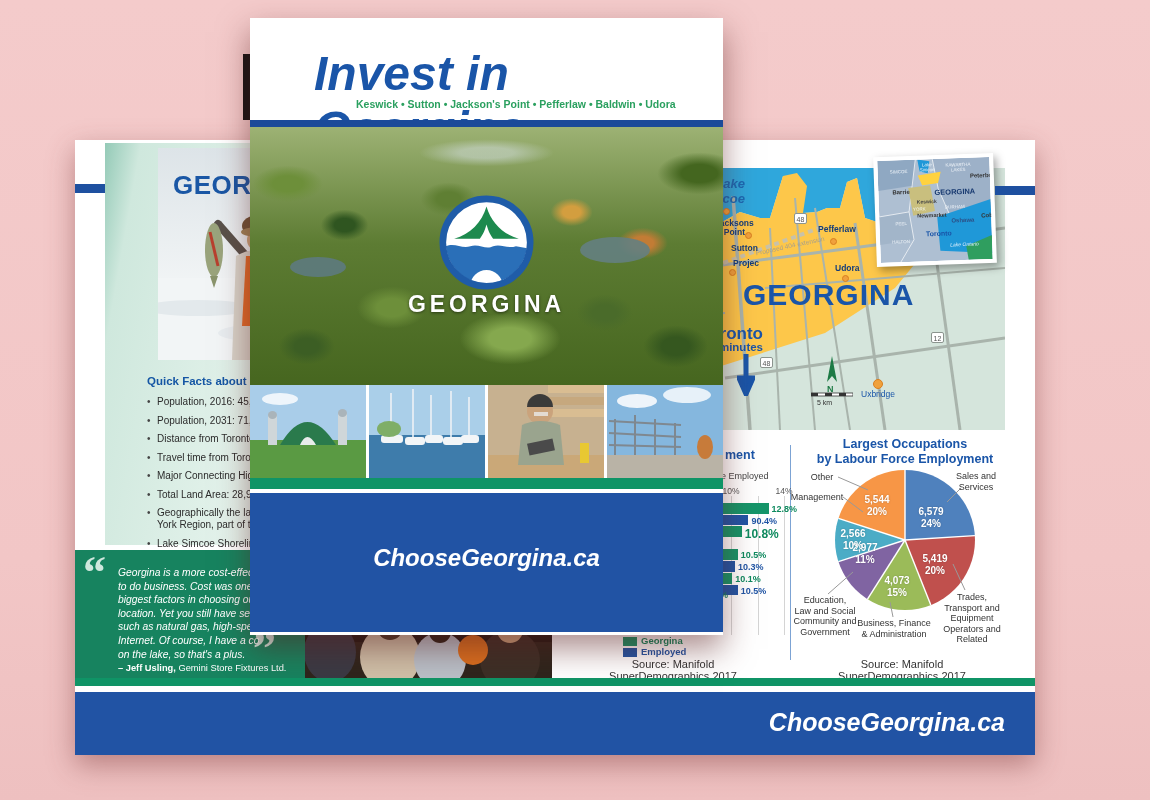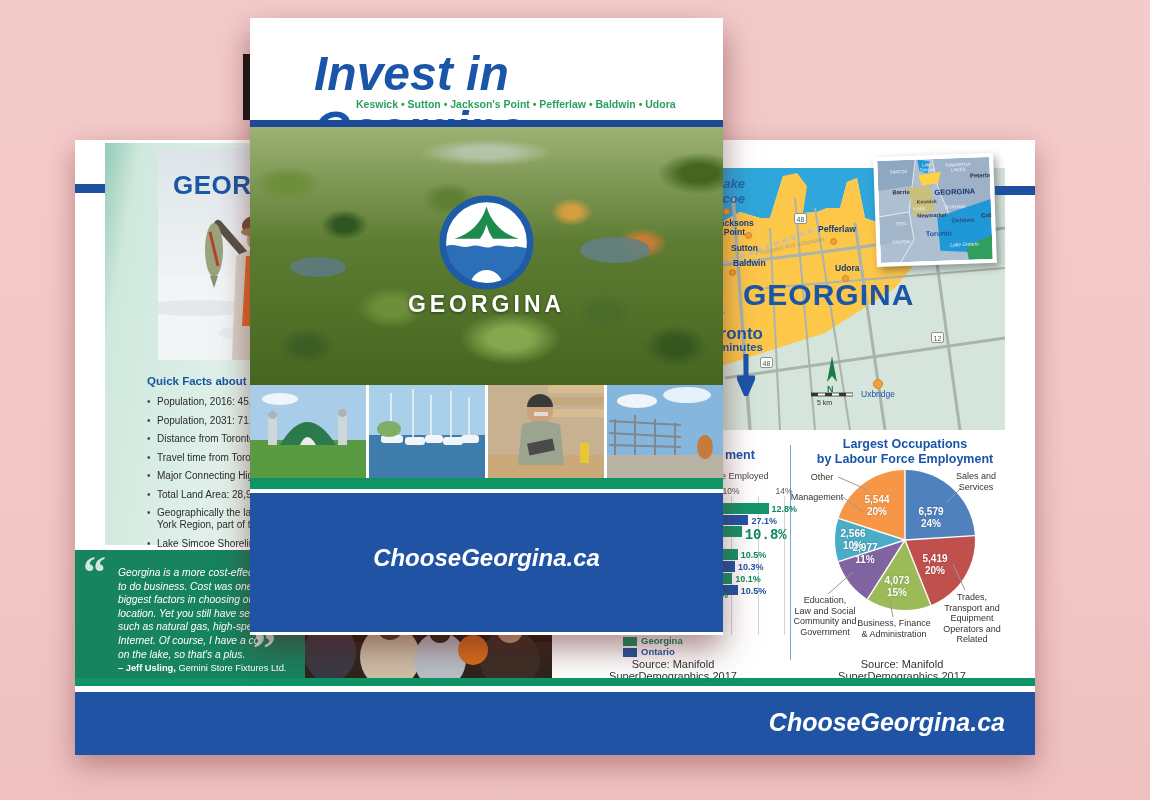--- a/index.html
+++ b/index.html
@@ -178,21 +178,21 @@
       </svg>
       <div class="frag" style="right:260px;top:8px;font-size:13px;font-weight:bold;font-style:italic;color:#1b69b3;text-align:right;line-height:15px;white-space:pre-line;">Lake
 Simcoe</div>
       <div class="frag" style="left:190px;top:74px;font-size:6.5px;color:#a9a089;transform:rotate(-12deg);">Proposed 404 extension</div>
       <div class="town-dot" style="left:158px;top:40px;"></div>
       <div class="town" style="left:150px;top:51px;text-align:center;">Jacksons
 Point</div>
       <div class="town-dot" style="left:180px;top:64px;"></div>
       <div class="town" style="left:166px;top:76px;">Sutton</div>
       <div class="town-dot" style="left:164px;top:101px;"></div>
-      <div class="town" style="left:168px;top:91px;">Baldwin</div>
+      <div class="town" style="left:168px;top:91px;">Projec</div>
       <div class="town-dot" style="left:265px;top:70px;"></div>
       <div class="town" style="left:253px;top:57px;">Pefferlaw</div>
       <div class="town-dot" style="left:277px;top:107px;"></div>
       <div class="town" style="left:270px;top:96px;">Udora</div>
       <div class="town-dot" style="left:308px;top:211px;width:10px;height:10px;"></div>
       <div class="town" style="left:296px;top:222px;font-weight:normal;color:#1a55a8;">Uxbridge</div>
       <div class="hwy" style="left:229px;top:45px;">48</div>
       <div class="hwy" style="left:195px;top:189px;">48</div>
       <div class="hwy" style="left:366px;top:164px;">12</div>
       <div class="map-label-blue" style="left:178px;top:110px;font-size:30px;letter-spacing:1px;">GEORGINA</div>
@@ -264,37 +264,37 @@
       <span style="left:669px;margin-top:16px;">12%</span>
       <span style="left:695px;">14%</span>
     </div>
     <div class="gridline" style="left:656px;"></div>
     <div class="gridline" style="left:683px;"></div>
     <div class="gridline" style="left:709px;"></div>
     <div id="bar-layer" class="abs" style="left:0;top:0;width:960px;height:615px;pointer-events:none;">
         <div style="position: absolute; left: 578px; top: 363px; width: 115.52px; height: 10.5px; background: rgb(21, 149, 105);"></div>
         <div style="position: absolute; left: 696.52px; top: 364px; font-size: 9px; font-weight: bold; color: rgb(15, 138, 95);">12.8%</div>
         <div style="position: absolute; left: 578px; top: 374.5px; width: 95.42px; height: 10.5px; background: rgb(33, 85, 165);"></div>
-        <div style="position: absolute; left: 676.42px; top: 375.5px; font-size: 9px; font-weight: bold; color: rgb(33, 85, 165);">27.1%</div>
+        <div style="position: absolute; left: 676.42px; top: 375.5px; font-size: 9px; font-weight: bold; color: rgb(33, 85, 165);">90.4%</div>
         <div style="position: absolute; left: 578px; top: 386px; width: 88.72px; height: 10.5px; background: rgb(21, 149, 105);"></div>
-        <div style="position: absolute; left: 669.72px; top: 387px; font-size: 14px; font-weight: bold; color: rgb(15, 138, 95); font-family: Liberation Mono, monospace;">10.8%</div>
+        <div style="position: absolute; left: 669.72px; top: 387px; font-size: 12px; font-weight: bold; color: rgb(15, 138, 95);">10.8%</div>
         <div style="position: absolute; left: 578px; top: 409px; width: 84.7px; height: 10.5px; background: rgb(21, 149, 105);"></div>
         <div style="position: absolute; left: 665.7px; top: 410px; font-size: 9px; font-weight: bold; color: rgb(15, 138, 95);">10.5%</div>
         <div style="position: absolute; left: 578px; top: 421px; width: 82.02px; height: 10.5px; background: rgb(33, 85, 165);"></div>
         <div style="position: absolute; left: 663.02px; top: 422px; font-size: 9px; font-weight: bold; color: rgb(33, 85, 165);">10.3%</div>
         <div style="position: absolute; left: 578px; top: 433px; width: 79.34px; height: 10.5px; background: rgb(21, 149, 105);"></div>
         <div style="position: absolute; left: 660.34px; top: 434px; font-size: 9px; font-weight: bold; color: rgb(15, 138, 95); text-align: center;">10.1%</div>
         <div style="position: absolute; left: 578px; top: 444.5px; width: 84.7px; height: 10.5px; background: rgb(33, 85, 165);"></div>
         <div style="position: absolute; left: 665.7px; top: 445.5px; font-size: 9px; font-weight: bold; color: rgb(33, 85, 165);">10.5%</div>
       </div>
     <div class="frag bar-label-g" style="left:645px;top:450px;font-size:9px;font-weight:bold;">%</div>
     <div class="legend-swatch" style="left:548px;top:497px;background:#159569;"></div>
     <div class="legend-label" style="left:566px;top:495px;color:#0f8a5f;">Georgina</div>
     <div class="legend-swatch" style="left:548px;top:508px;background:#2155a5;"></div>
-    <div class="legend-label" style="left:566px;top:506px;color:#2155a5;">Ontario</div>
+    <div class="legend-label" style="left:566px;top:506px;color:#2155a5;">Employed</div>
     <div class="source" style="left:523px;">Source:  Manifold SuperDemographics 2017</div>
 
     <div class="pie-title">Largest Occupations
 by Labour Force Employment</div>
     <div id="pie" class="pie" style="background: conic-gradient(rgb(79, 129, 189) 0deg, rgb(79, 129, 189) 86.4deg, rgb(192, 80, 77) 86.4deg, rgb(192, 80, 77) 158.4deg, rgb(155, 187, 89) 158.4deg, rgb(155, 187, 89) 212.4deg, rgb(128, 100, 162) 212.4deg, rgb(128, 100, 162) 252deg, rgb(75, 172, 198) 252deg, rgb(75, 172, 198) 288deg, rgb(247, 150, 70) 288deg, rgb(247, 150, 70) 360deg);">
       <svg class="abs" style="left:0;top:0;" width="140" height="140" viewBox="0 0 140 140">
         <g stroke="#ffffff" stroke-width="1.4">
           <line x1="70" y1="70" x2="70" y2="0"></line>
             <line x1="70" y1="70" x2="139.9" y2="65.6"></line>
           <line x1="70" y1="70" x2="95.8" y2="135.1"></line>

